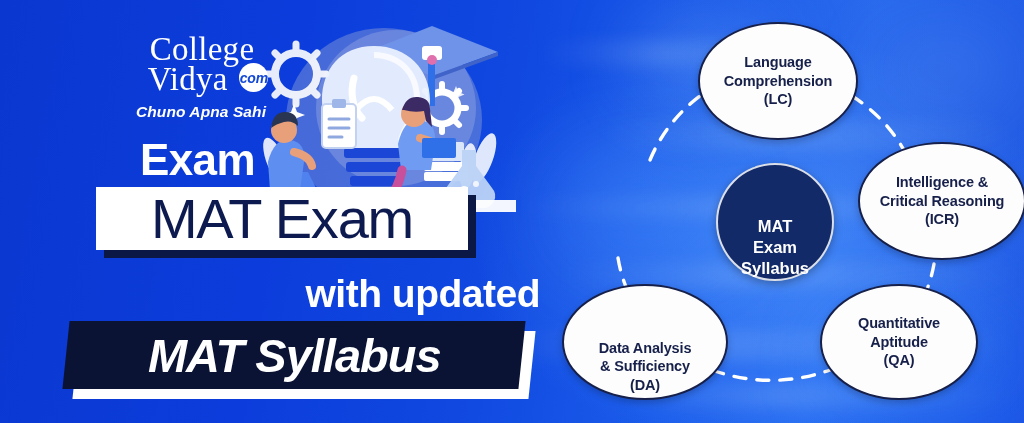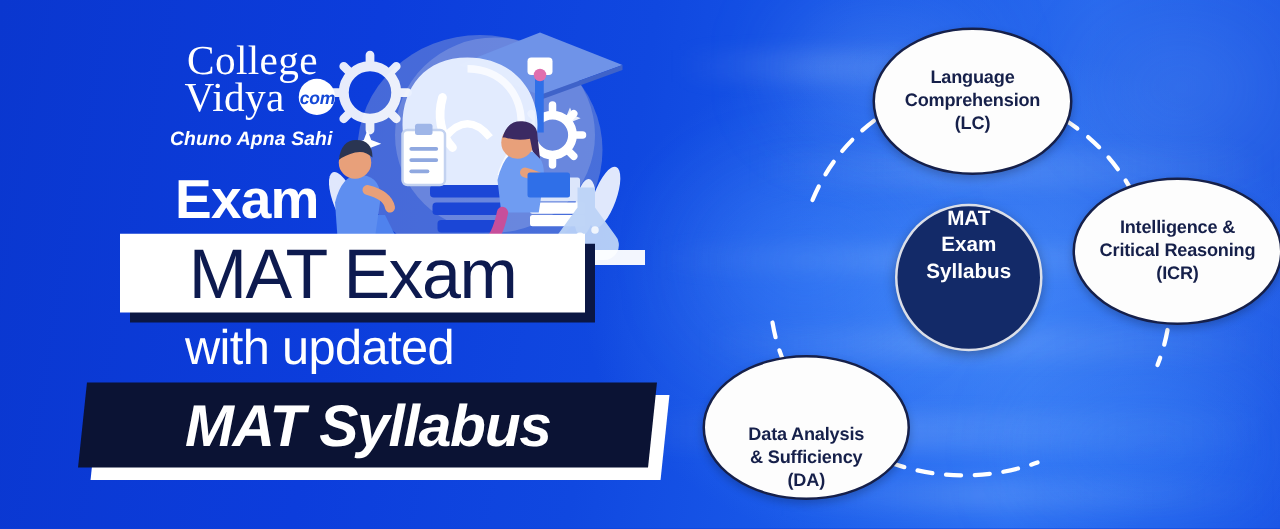--- a/index.html
+++ b/index.html
@@ -89,23 +89,23 @@
     width:372px; height:63px;
     background:#ffffff;
     display:flex; align-items:center; justify-content:center;
   }
   #box-exam span {
     color:#0d1a4f; font-size:56px; font-weight:normal;
     letter-spacing:-1.2px; line-height:49px;
   }
 
   #line-updated {
-    margin-left:148px; margin-top:8px;
-    color:#ffffff; font-size:39px; font-weight:normal;
-    letter-spacing:-.5px; line-height:42px;
+    margin-left:148px; margin-top:23px;
+    color:#ffffff; font-size:39px; font-weight:bold;
+    letter-spacing:-.5px; line-height:42px;text-align:right;
   }
 
   #box-syll-wrap {
     position:relative; margin-left:66px; margin-top:6px;
     width:466px; height:78px;
   }
   #box-syll-outline {
     position:absolute; left:10px; top:10px;
     width:456px; height:68px;
     background:#ffffff;
@@ -139,21 +139,21 @@
     font-size:14.5px; font-weight:600; line-height:18.5px;
     letter-spacing:-.15px;
     box-shadow:0 3px 7px rgba(0,0,0,.22);
     padding:4px;
   }
   #node-center {
     position:absolute;
     background:#132a68;
     border:2px solid rgba(255,255,255,.85);
     border-radius:50%;
-    display:flex; align-items:flex-start; justify-content:center;
+    display:flex; align-items:flex-end; justify-content:center;
     text-align:center;
     color:#ffffff;
     font-size:16.5px; font-weight:bold; line-height:21px;
     box-shadow:0 3px 9px rgba(0,0,0,.3);
   }
 </style>
 </head>
 <body>
 
 <div id="banner">
@@ -330,20 +330,27 @@
     </div>
 
     <div class="node" style="left:358px; top:142px; width:168px; height:118px;">
       <div>
         <span>Intelligence &amp;</span><br>
         <span>Critical Reasoning</span><br>
         <span>(ICR)</span>
       </div>
     </div>
 
+    <div class="node" style="left:320px; top:284px; width:158px; height:116px;">
+      <div>
+        <span>Quantitative</span><br>
+        <span>Aptitude</span><br>
+        <span>(QA)</span>
+      </div>
+    </div>
 
     <div class="node" style="left:62px; top:284px; width:166px; height:116px;align-items:flex-end;">
       <div>
         <span>Data Analysis</span><br>
         <span>&amp; Sufficiency</span><br>
         <span>(DA)</span>
       </div>
     </div>
 
 

